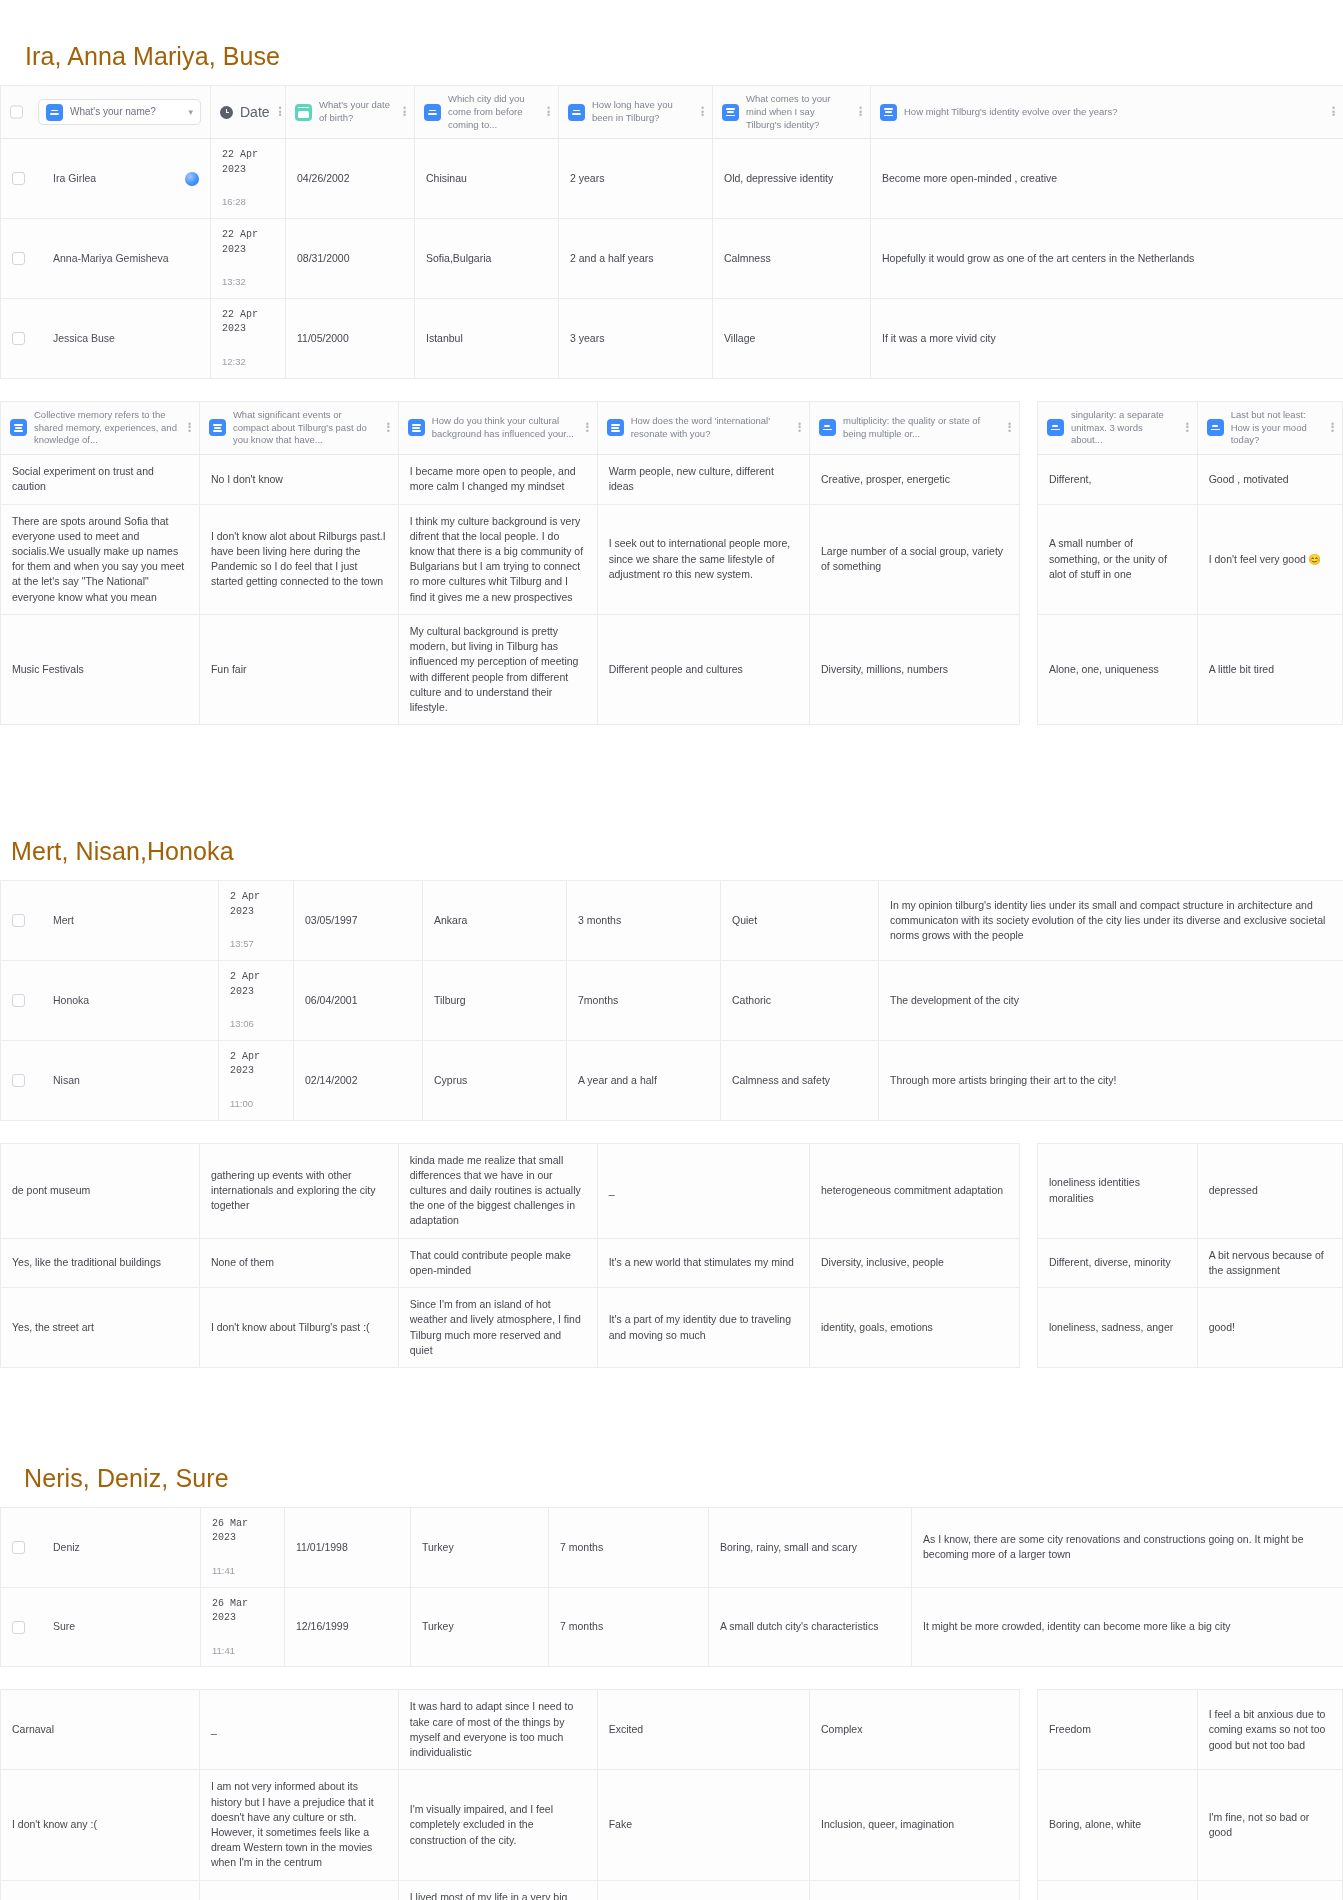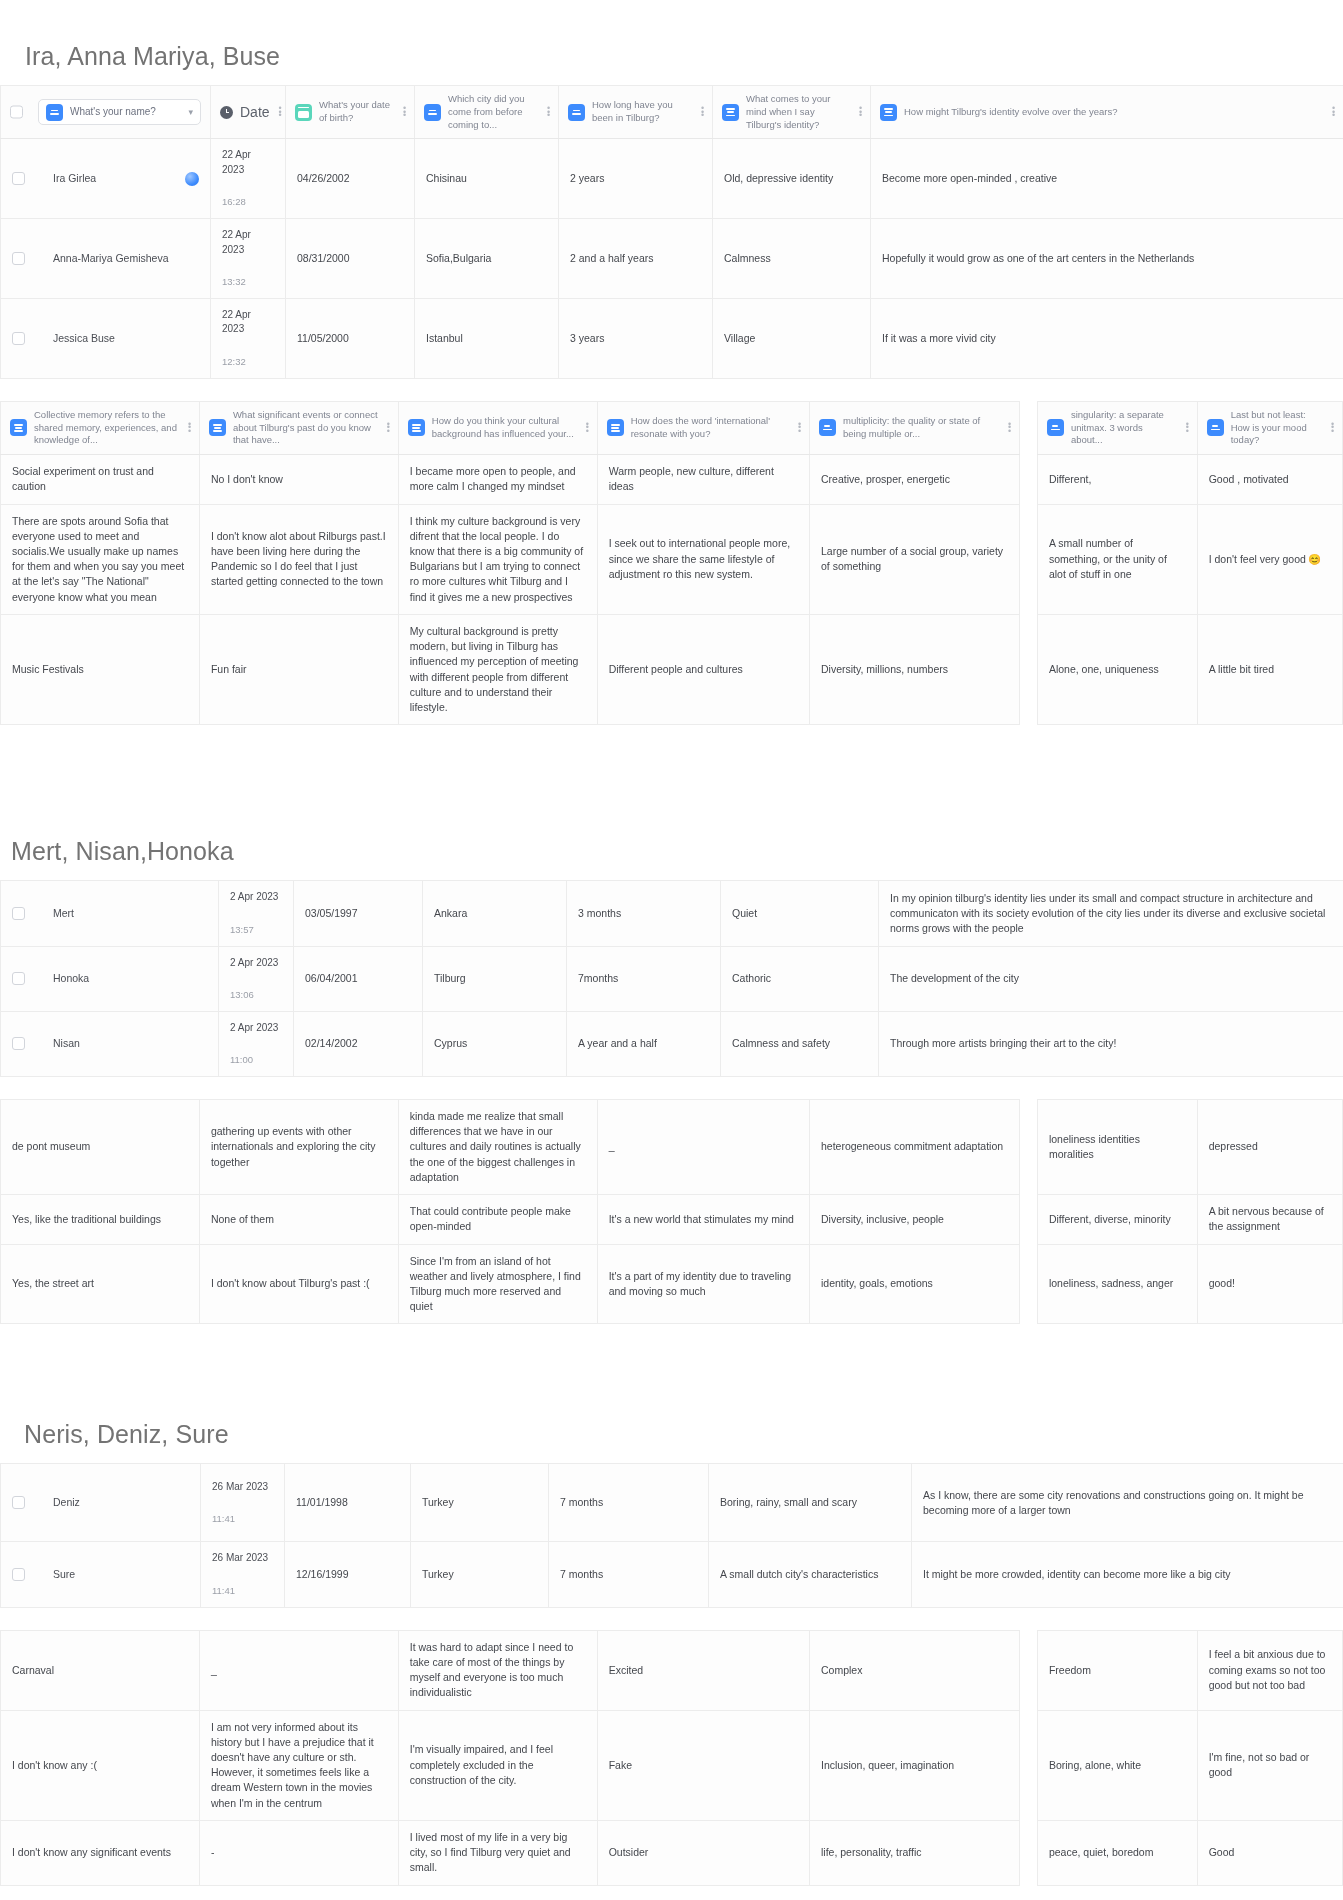--- a/index.html
+++ b/index.html
@@ -10,21 +10,21 @@
     color: #3d3d3d;
   }
   body { width: 1343px; }
 
   .page { width: 1343px; position: relative; }
 
   
   .section-title {
     font-size: 25px;
     font-weight: 400;
-    color: #737373;
+    color: #a16207;
     letter-spacing: .1px;
   }
   .t1 { margin: 42px 0 0 25px; }
   .t2 { margin: 0 0 0 11px; }
   .t3 { margin: 0 0 0 24px; }
 
   
   .tbl {
     border-collapse: collapse;
     table-layout: fixed;
@@ -130,21 +130,21 @@
   .chev { color:#9aa0ab; font-size: 9px; flex:0 0 auto; }
 
   
   .namecell { display:flex; align-items:center; gap:28px; }
   .namecell .nm { color:#4a4d54; font-size: 10.5px; }
   .avatar-dot {
     margin-left:auto; width: 14px; height: 14px; border-radius: 50%;
     background: radial-gradient(circle at 35% 32%, #9fc7ff 0%, #3d8bfd 62%, #2f7bec 100%);
     flex: 0 0 auto;
   }
-  .dt { color:#4a4d54; font-size: 10px; }
+  .dt { color:#4a4d54; font-size: 10px; font-family: Liberation Mono, monospace; }
   .tm { color:#9b9fa8; font-size: 9.5px; margin-top: 18px; }
 
   .tall td { height: 78px; }
   .mid  td { height: 58px; }
 
   .gap-lg { height: 112px; }
   .gap-md { height: 96px; }
   .gap-sm { height: 22px; }
   .gap-xs { height: 14px; }
 </style>
@@ -353,21 +353,21 @@
               </span>
           </div>
         </th>
         <th>
           <div class="hcell">
             <span class="qicon blue">
                 <span class="q-l2"></span>
                 <span class="q-l3"></span>
                 <span class="q-l2"></span>
               </span>
-            <span class="hlabel">What significant events or connect about Tilburg's past do you know that have...</span>
+            <span class="hlabel">What significant events or compact about Tilburg's past do you know that have...</span>
             <span class="dots">
                 <i>•</i>
                 <i>•</i>
                 <i>•</i>
               </span>
           </div>
         </th>
         <th>
           <div class="hcell">
             <span class="qicon blue">

